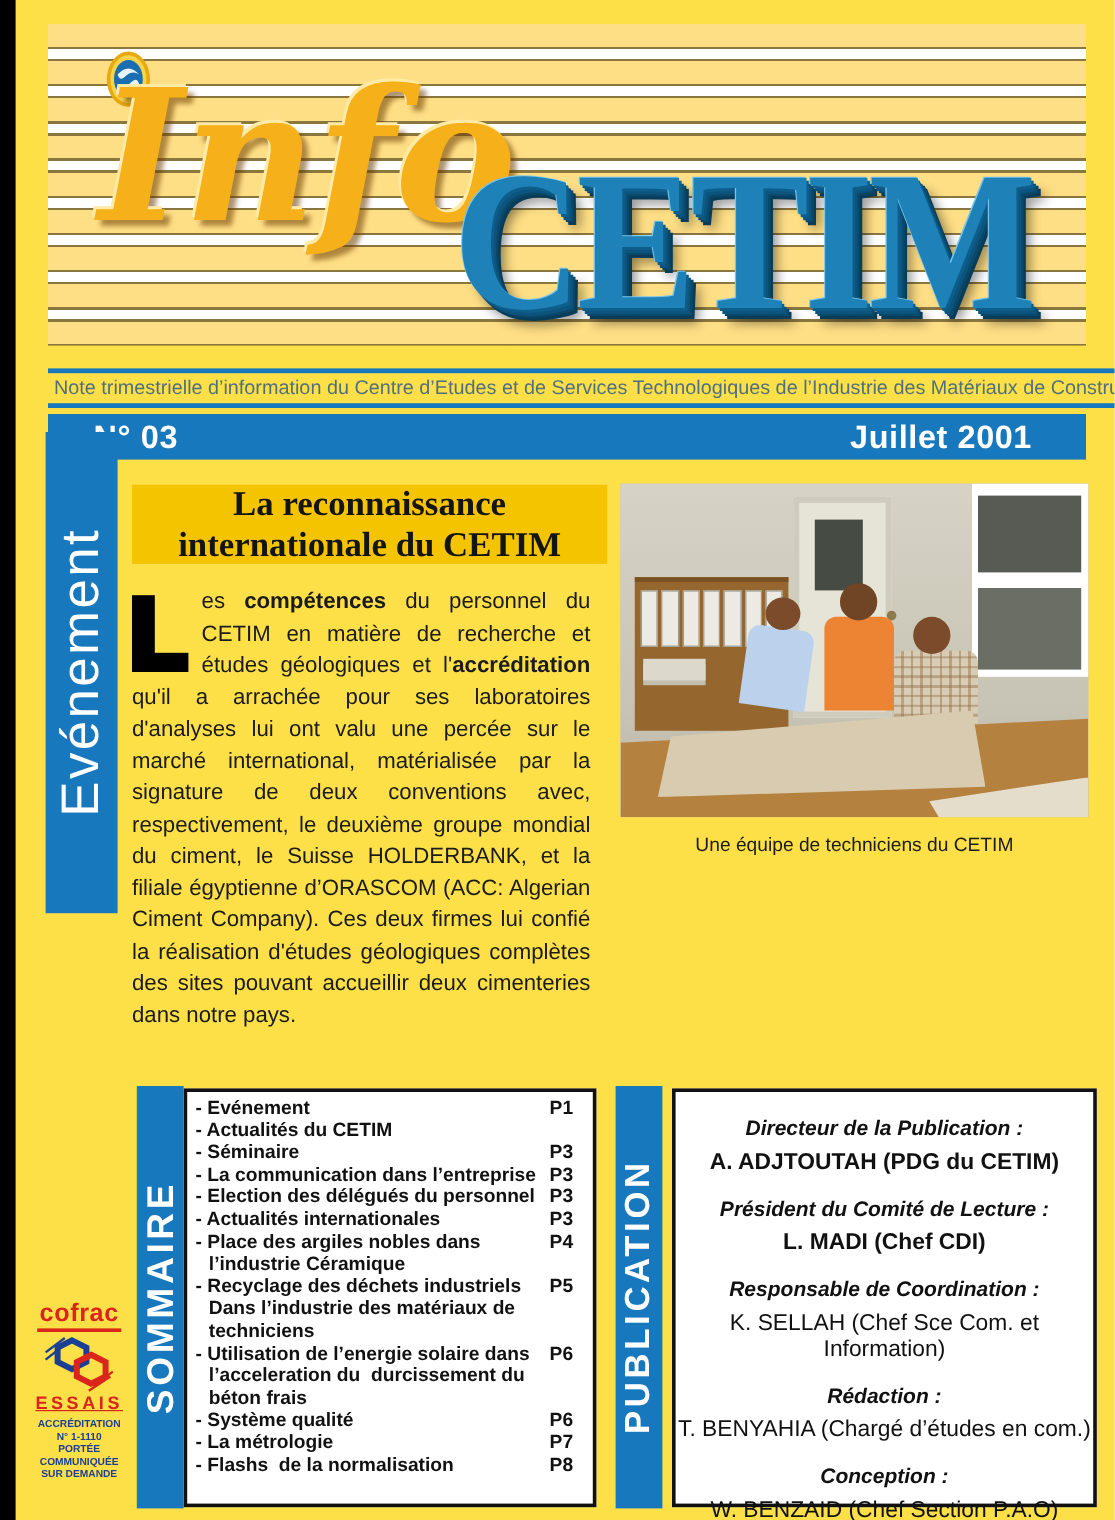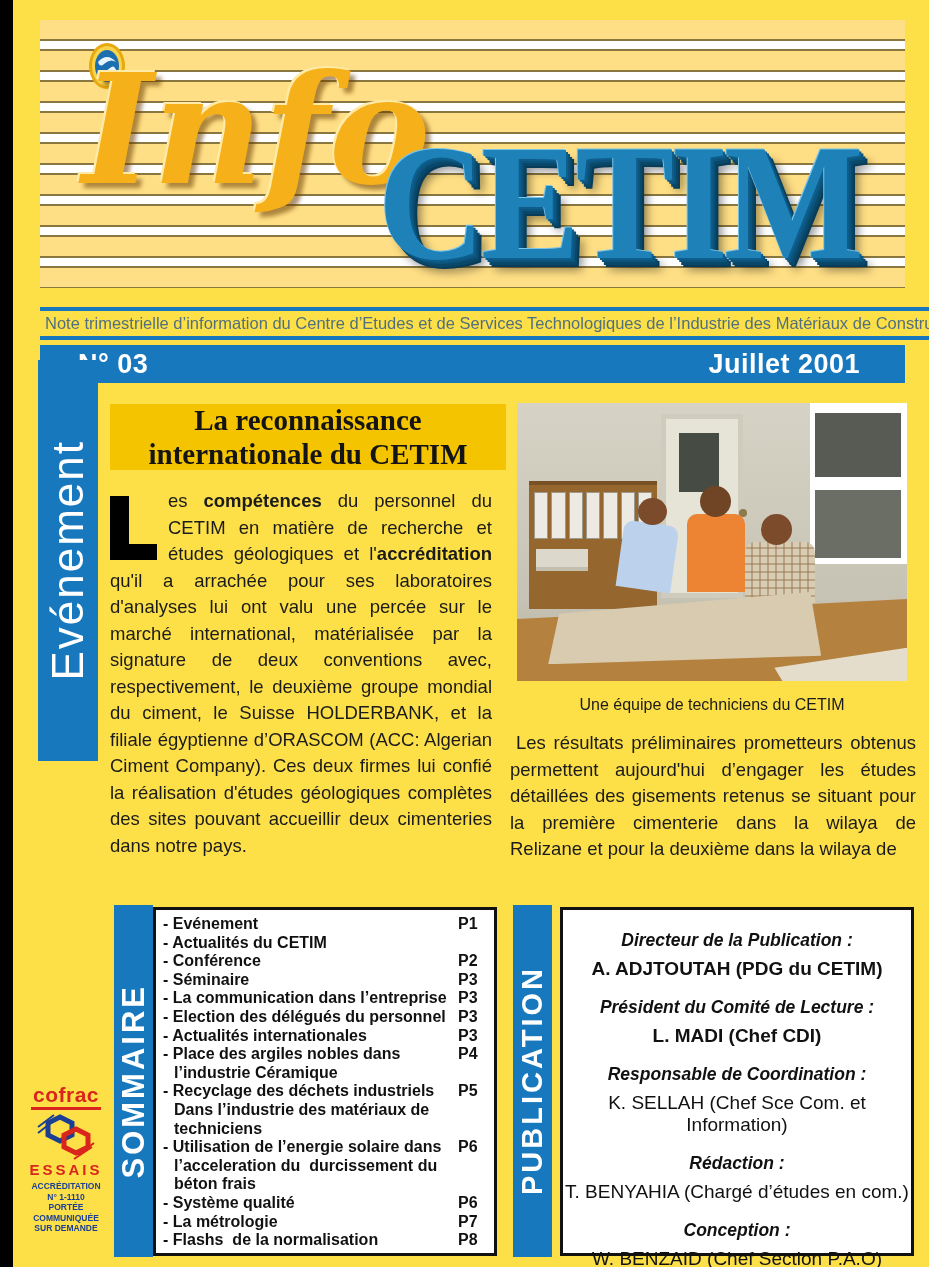--- a/index.html
+++ b/index.html
@@ -114,21 +114,21 @@
   .pub-role { font-style:italic; font-weight:bold; font-size:17.5px; color:#111; margin-top:17px; }
   .pub-role:first-child { margin-top:0; }
   .pub-name { font-size:19px; color:#111; margin-top:7px; }
   .pub-name.bold { font-weight:bold; }
 
   
   .cofrac { position:absolute; left:22px; top:1040px; width:88px; text-align:center;margin-top:44px; }
   .cofrac-brand { font-weight:bold; font-size:21px; letter-spacing:.5px; color:#D9251C;
     border-bottom:3px solid #D9251C; display:inline-block; line-height:22px; padding:0 2px 1px; }
   .cofrac-emblem { margin:1px auto 0; display:block; }
-  .cofrac-type { font-weight:bold; font-size:15px; letter-spacing:3px; color:#D9251C; line-height:17px; }
+  .cofrac-type { font-weight:bold; font-size:15px; letter-spacing:3px; color:#D9251C; line-height:17px;text-decoration:underline; }
   .cofrac-small { margin-top:3px; font-weight:bold; font-size:8.5px; line-height:10.5px; color:#1B3F94; }
 </style>
 </head>
 <body>
 
 <div class="page">
 
   <div class="edge-strip"></div>
 
   <div class="banner">
@@ -192,37 +192,32 @@
     <div class="ph-torso man2-torso"></div>
     <div class="ph-head man2-head"></div>
     <div class="ph-torso man3-torso"></div>
     <div class="ph-head man3-head"></div>
     <div class="ph-table"></div>
     <div class="ph-paper"></div>
     <div class="ph-paper2"></div>
   </div>
   <div class="photo-caption">Une équipe de techniciens du CETIM</div>
 
-  <div class="article-right">Les résultats préliminaires prometteurs obtenus permettent aujourd'hui d’engager les études détaillées des gisements retenus se situant pour la première cimenterie dans la wilaya de Relizane et pour la deuxième dans la wilaya de</div>
 
   <div class="som-strip">
     <span class="vlabel">SOMMAIRE</span>
   </div>
   <div class="som-box">
       <div class="som-row">
         <div class="som-label">- Evénement</div>
         <div class="som-page">P1</div>
       </div>
       <div class="som-row">
         <div class="som-label">- Actualités du CETIM</div>
         <div class="som-page"></div>
-      </div>
-      <div class="som-row">
-        <div class="som-label">- Conférence</div>
-        <div class="som-page">P2</div>
       </div>
       <div class="som-row">
         <div class="som-label">- Séminaire</div>
         <div class="som-page">P3</div>
       </div>
       <div class="som-row">
         <div class="som-label">- La communication dans l’entreprise</div>
         <div class="som-page">P3</div>
       </div>
       <div class="som-row">

